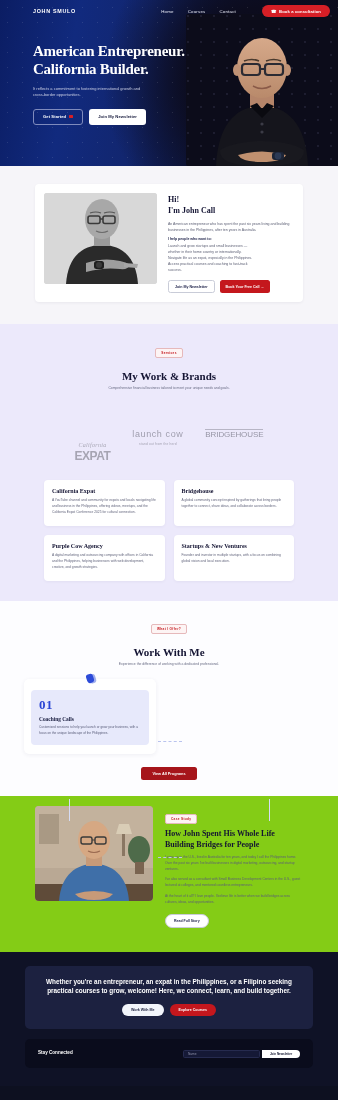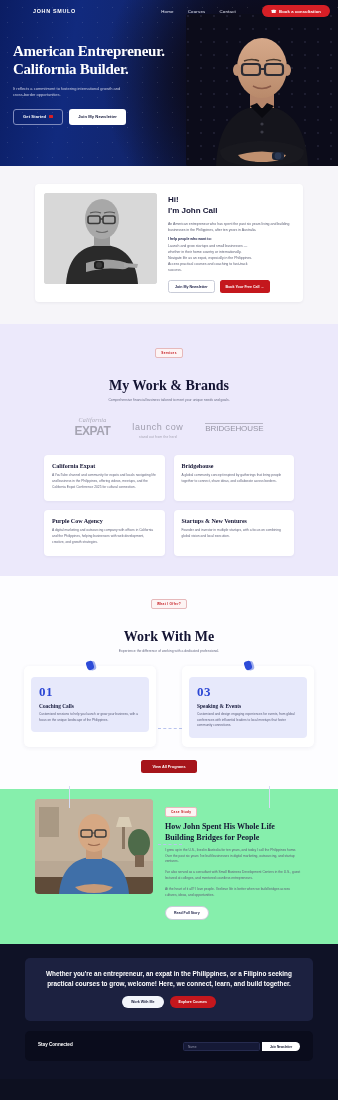--- a/index.html
+++ b/index.html
@@ -42,21 +42,21 @@
   .nav-links { display:flex; gap:14px; margin-left:auto; margin-right:26px; }
   .nav-links a { color:#e7e9f5; font-size:4.4px; text-decoration:none; letter-spacing:.2px; }
   .cta-pill {
     background:#d61f26; color:#fff; border:none; border-radius:20px;
     font-size:4.2px; font-weight:700; padding:3.6px 9px;
     display:flex; align-items:center; gap:2.5px; cursor:pointer;
     letter-spacing:.1px;
   }
   .cta-pill .ph { font-size:4.4px; }
 
-  .hero-copy { position:relative; z-index:4; padding:20px 0 0 13px; width:200px; }
+  .hero-copy { position:relative; z-index:4; padding:20px 0 0 33px; width:200px; }
   .hero-copy h1 {
     font-family:"Liberation Serif", serif;
     color:#fff; font-size:15px; line-height:1.22; font-weight:700;
     letter-spacing:-.25px;
   }
   .hero-sub {
     color:#c9cee4; font-size:4px; line-height:1.65; margin-top:7px; width:116px;
   }
   .hero-btns { display:flex; gap:6px; margin-top:10px; }
   .btn-ghost, .btn-solid {
@@ -76,21 +76,21 @@
     width:268px; margin:0 auto; background:#fff; border-radius:4px;
     display:flex; gap:11px; padding:9px; box-shadow:0 1px 3px rgba(20,20,50,.06);
   }
   .about-photo {
     width:113px; height:91px; border-radius:3px; overflow:hidden; flex:none;
     background:#d9d9d9;
   }
   .about-photo svg { display:block; width:100%; height:100%; }
   .about-text { flex:1; padding-top:2px; }
   .about-text h2 {
-    font-family:Liberation Sans, sans-serif; color:#141433;
+    font-family:Liberation Serif, serif; color:#141433;
     font-size:8px; line-height:1.35; font-weight:700;
   }
   .about-p { color:#5d6075; font-size:3.5px; line-height:1.72; margin-top:4px; }
   .about-strong { color:#1d2148; font-weight:700; font-size:3.5px; margin-top:4px; display:block; }
   .about-list { list-style:none; margin-top:2px; }
   .about-list li { color:#5d6075; font-size:3.5px; line-height:1.72; }
   .about-btns { display:flex; gap:5px; margin-top:7px; }
   .btn-outline {
     border:.7px solid #c9ccd8; background:#fff; color:#1d2148;
     font-size:3.6px; font-weight:700; border-radius:2.5px; padding:3.8px 6px; cursor:pointer;
@@ -102,29 +102,29 @@
 
   
   .services { background:#ece9fb; padding:16px 0 20px 0; text-align:center; }
   .pill-label {
     display:inline-block; border:.6px solid #e6b9bb; color:#c4171d;
     font-size:3.2px; font-weight:700; border-radius:2px; padding:2px 5px;
     background:#fdf4f4; letter-spacing:.3px;
   }
   .services h2, .work h2 {
     font-family:"Liberation Serif", serif; color:#141433;
-    font-size:14px; font-weight:700; margin-top:20px;
+    font-size:11px; font-weight:700; margin-top:12px;
   }
   .section-sub { color:#6a6d85; font-size:3.4px; margin-top:4px; }
 
   .brands {
     display:flex; align-items:center; justify-content:center; gap:22px;
     margin-top:14px; padding:0 22px; opacity:.55;
   }
-  .brand-expat { text-align:center; color:#6d6d78; }
+  .brand-expat { text-align:center; color:#6d6d78;margin-top:38px; }
   .brand-expat .script {
     font-family:"Liberation Serif", serif; font-style:italic; font-size:6px;
     display:block; margin-bottom:-2px; letter-spacing:.3px;
   }
   .brand-expat .big { font-size:12px; font-weight:700; letter-spacing:-.5px; }
   .brand-cow { text-align:center; color:#5e5e6c; }
   .brand-cow .big { font-size:9px; letter-spacing:.6px; }
   .brand-cow .small { font-size:3.2px; display:block; margin-top:1px; letter-spacing:.2px; }
   .brand-bridge { color:#4e4e5c; font-size:8px; letter-spacing:-.1px; }
   .brand-bridge .u { border-top:.7px solid #8c8c99; display:inline-block; }
@@ -185,21 +185,21 @@
     font-size:5.4px; font-weight:700; margin-top:5px;
   }
   .num-card p { color:#5a5e7a; font-size:3.2px; line-height:1.8; margin-top:3px; }
   .view-all {
     margin:13px auto 0; display:block; background:#a6151b; color:#fff;
     border:none; border-radius:2.5px; font-size:3.8px; font-weight:700;
     padding:4.5px 11px; cursor:pointer;
   }
 
   
-  .case { background:#86efac; padding:10px 0 24px; }
+  .case { background:#84cc16; padding:10px 0 24px; }
   .case-inner {
     width:268px; margin:0 auto; display:flex; gap:12px; align-items:flex-start;
   }
   .case-photo {
     width:118px; height:95px; border-radius:4px; overflow:hidden; flex:none;
   }
   .case-photo svg { display:block; width:100%; height:100%; }
   .case-text { flex:1; }
   .case-text h2 {
     font-family:"Liberation Serif", serif; color:#141433;
@@ -436,28 +436,20 @@
       <div class="num-card">
         <span class="num-pin"></span>
         <div class="num-inner">
           <div class="num-big">01</div>
           <h3>Coaching Calls</h3>
           <p>Customized sessions to help you launch or grow your business, with a focus on the unique landscape of the Philippines.</p>
         </div>
       </div>
 
 
-      <div class="num-card">
-        <span class="num-pin"></span>
-        <div class="num-inner">
-          <div class="num-big">03</div>
-          <h3>Speaking &amp; Events</h3>
-          <p>Customized and design engaging experiences for events, from global conferences with influential leaders to local meetups that foster community connections.</p>
-        </div>
-      </div>
 
     </div>
 
     <button class="view-all">View All Programs</button>
   </section>
 
   <section class="case">
     <div class="case-inner">
       <div class="case-photo">
         <svg viewBox="0 0 118 95" preserveAspectRatio="xMidYMid slice">

